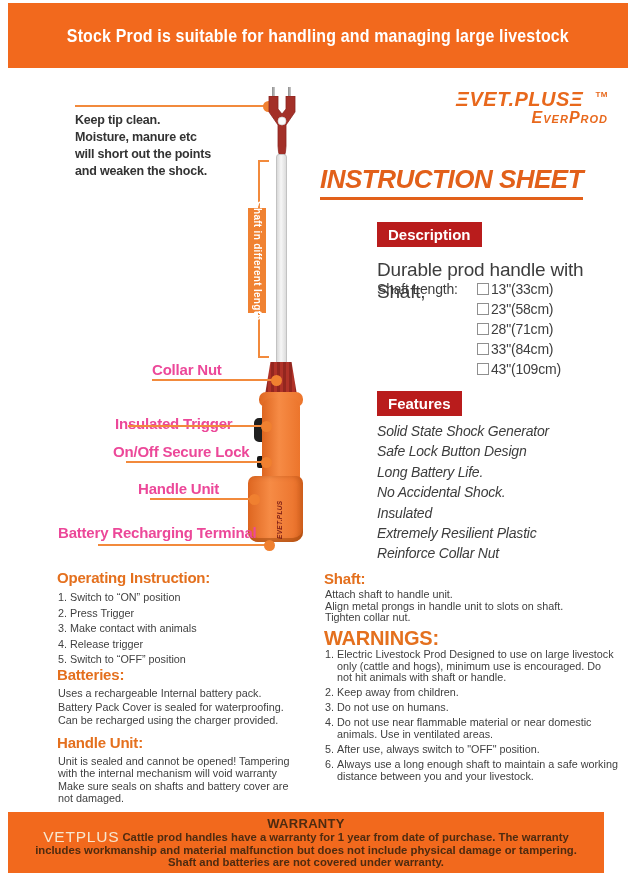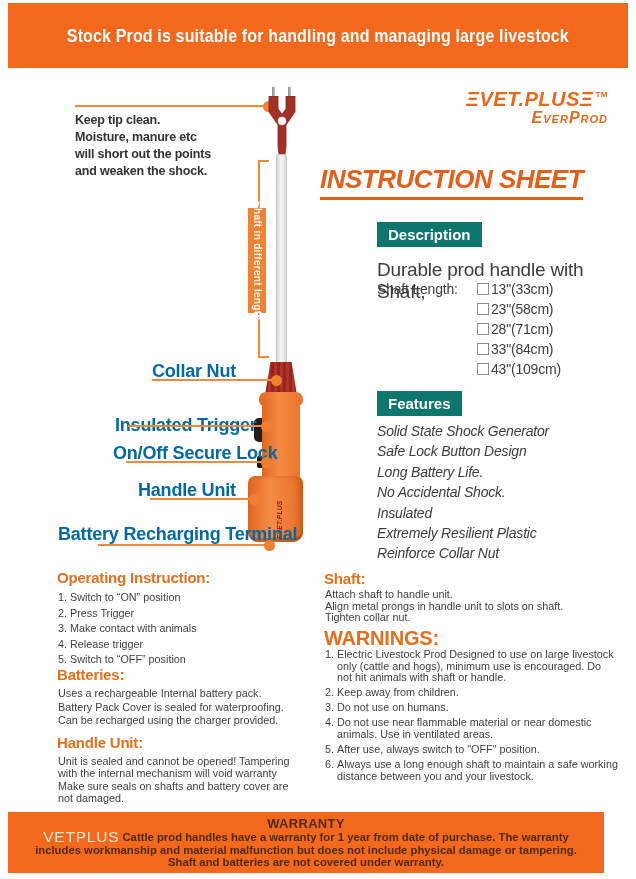--- a/index.html
+++ b/index.html
@@ -15,29 +15,29 @@
   .warranty{position:absolute;left:8px;top:812px;width:596px;height:61px;background:#f2691d;
             text-align:center;color:#4e2b10;}
   .warranty .w-head{font-size:13px;font-weight:bold;padding-top:4px;letter-spacing:.3px;}
   .warranty .w-line{font-size:11.3px;font-weight:bold;line-height:12.5px;}
   .warranty .w-brand{font-size:15.5px;font-weight:normal;color:#f6e7d0;letter-spacing:.8px;
                      vertical-align:-1px;margin-right:3px;}
 
   
   .logo{position:absolute;right:28px;top:88px;text-align:right;color:#e8681c;}
   .logo .l1{font-size:20px;font-weight:bold;font-style:italic;letter-spacing:.5px;}
-  .logo .tm{font-size:8px;font-weight:bold;font-style:normal;position:relative;top:-9px;margin-left:2px;}
+  .logo .tm{font-size:8px;font-weight:bold;font-style:normal;position:relative;top:-9px;margin-left:12px;}
   .logo .l2{font-size:16px;font-weight:bold;font-style:italic;font-variant:small-caps;
             letter-spacing:1px;margin-top:-2px;}
   .sheet-title{position:absolute;left:320px;top:164px;}
   .sheet-title span{display:inline-block;font-size:26px;font-weight:bold;font-style:italic;
             letter-spacing:-.5px;color:#e2601a;border-bottom:3px solid #e2601a;padding-bottom:2px;}
 
   
-  .obox{position:absolute;background:#0f766e;color:#fff;font-weight:bold;font-size:15px;
+  .obox{position:absolute;background:#b91c1c;color:#fff;font-weight:bold;font-size:15px;
         padding:4px 11px;}
   .sec-head{position:absolute;color:#e4701e;font-weight:bold;font-size:15px;letter-spacing:-.2px;}
   .sec-head.big{font-size:20px;}
 
   
   .desc-line{position:absolute;left:377px;top:259px;font-size:19px;letter-spacing:-.2px;color:#3d3d3d;}
   .desc-label{position:absolute;left:377px;top:281px;font-size:14px;letter-spacing:-.2px;}
   .opt-col{position:absolute;left:477px;top:279px;}
   .opt-row{height:20px;font-size:14px;letter-spacing:-.2px;display:flex;align-items:center;}
   .cbx{display:inline-block;width:10px;height:10px;border:1.5px solid #8f8f8f;margin-right:2px;}
@@ -50,21 +50,21 @@
 
   .num-list .n-item{display:flex;margin-bottom:1px;}
   .num-list .n-num{flex:0 0 12px;}
   .warn-list .n-item{margin-bottom:3.5px;}
   .warn-list{width:294px;}
 
   
   .ln{position:absolute;height:2px;background:#f28a3c;}
   .vln{position:absolute;width:2px;background:#f28a3c;}
   .dot{position:absolute;width:11px;height:11px;border-radius:50%;background:#f08030;}
-  .callout{position:absolute;font-size:18px;font-weight:bold;color:#0369a1;letter-spacing:-.2px;
+  .callout{position:absolute;font-size:15px;font-weight:bold;color:#ec4899;letter-spacing:-.2px;
            white-space:nowrap;}
   .tip-note{position:absolute;left:75px;top:112px;font-size:12.5px;font-weight:bold;color:#333;
             line-height:17px;letter-spacing:-.2px;}
   .shaft-tag{position:absolute;left:248px;top:208px;width:18px;height:105px;background:#f08232;
              display:flex;align-items:center;justify-content:center;}
   .shaft-tag span{writing-mode:vertical-rl;font-size:10px;font-weight:bold;color:#fff;
                   white-space:nowrap;letter-spacing:.3px;}
   .prong{position:absolute;width:3px;height:11px;background:linear-gradient(90deg,#8d8d8d,#c9c9c9);}
   .shaft{position:absolute;left:275.5px;top:154px;width:11px;height:212px;box-sizing:border-box;
          border:1px solid #c2c2c2;border-radius:3px;

